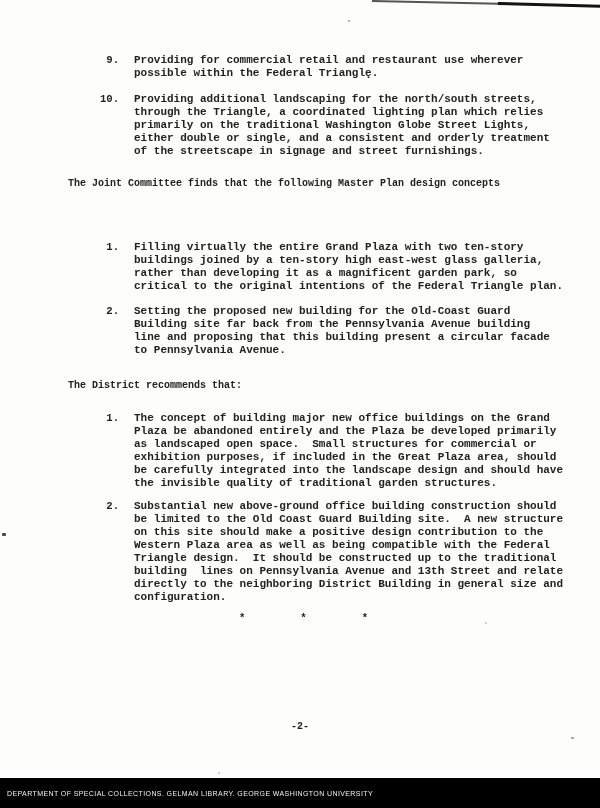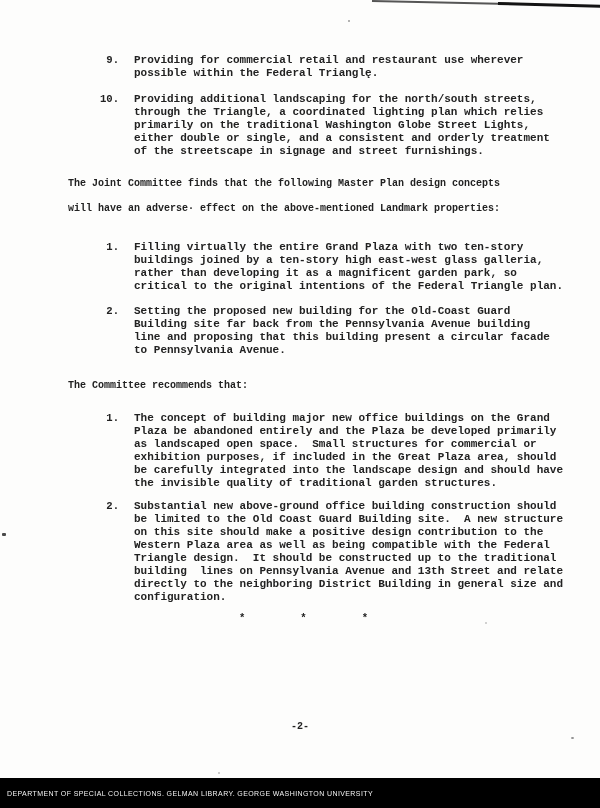--- a/index.html
+++ b/index.html
@@ -55,38 +55,37 @@
   <div class="list-item" style="top:76px;margin-top:17px;">
     <span class="num">10.</span>
     <div class="itext">Providing additional landscaping for the north/south streets,
 through the Triangle, a coordinated lighting plan which relies
 primarily on the traditional Washington Globe Street Lights,
 either double or single, and a consistent and orderly treatment
 of the streetscape in signage and street furnishings.</div>
   </div>
 
   <div class="t" style="left:68px;top:177px;">The Joint Committee finds that the following Master Plan design concepts</div>
-  <div class="t" style="left:68px;top:202px;">will have an adverse· effect on the above-mentioned Landmark properties:</div>
 
   <div class="list-item" style="top:241px;">
     <span class="num">1.</span>
     <div class="itext">Filling virtually the entire Grand Plaza with two ten-story
 buildings joined by a ten-story high east-west glass galleria,
 rather than developing it as a magnificent garden park, so
 critical to the original intentions of the Federal Triangle plan.</div>
   </div>
   <div class="list-item" style="top:305px;">
     <span class="num">2.</span>
     <div class="itext">Setting the proposed new building for the Old-Coast Guard
 Building site far back from the Pennsylvania Avenue building
 line and proposing that this building present a circular facade
 to Pennsylvania Avenue.</div>
   </div>
 
-  <div class="t" style="left:68px;top:379px;">The Committee recommends that:</div>
+  <div class="t" style="left:68px;top:379px;">The District recommends that:</div>
 
   <div class="list-item" style="top:412px;">
     <span class="num">1.</span>
     <div class="itext">The concept of building major new office buildings on the Grand
 Plaza be abandoned entirely and the Plaza be developed primarily
 as landscaped open space.  Small structures for commercial or
 exhibition purposes, if included in the Great Plaza area, should
 be carefully integrated into the landscape design and should have
 the invisible quality of traditional garden structures.</div>
   </div>

